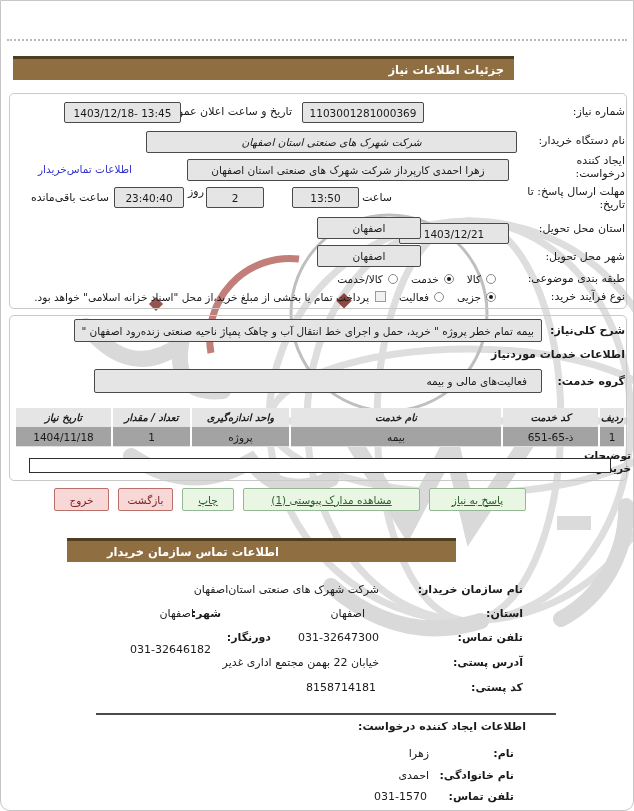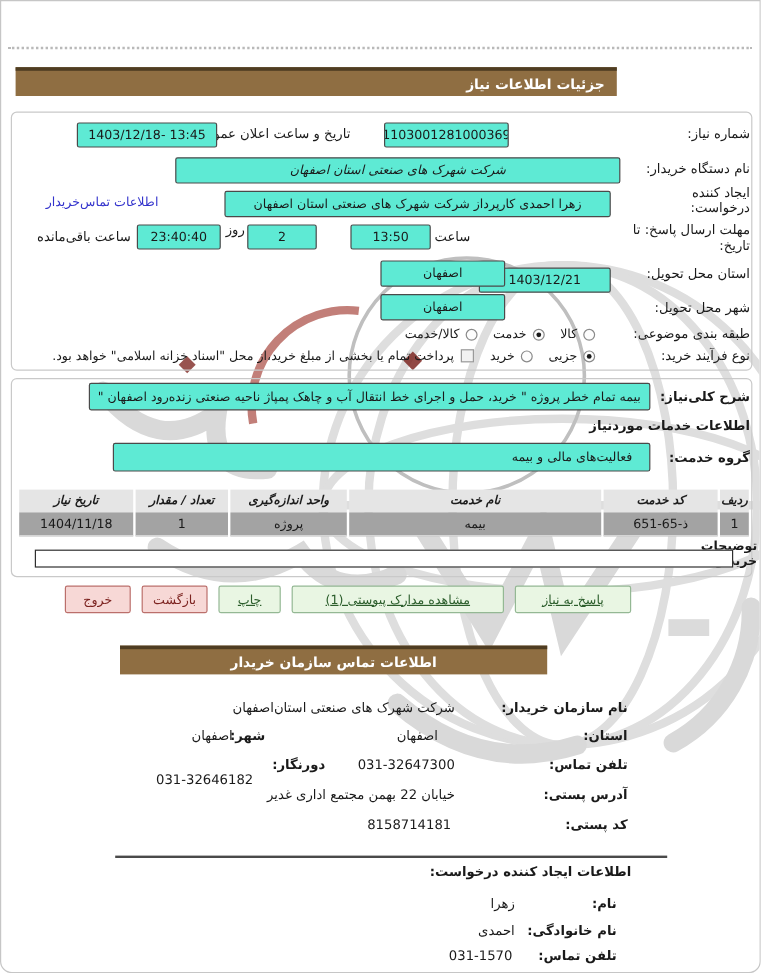--- a/index.html
+++ b/index.html
@@ -6,28 +6,28 @@
   .page{
     position:relative;width:634px;height:811px;background:#ffffff;
     border:1px solid #c6c6c6;border-radius:0 0 10px 10px;overflow:hidden;
     font-family:"DejaVu Sans",sans-serif;direction:rtl;color:#1a1a1a;box-sizing:border-box;
   }
   .wm{position:absolute;top:0;left:0;z-index:0;}
   .dotted{position:absolute;top:38px;left:6px;right:6px;border-top:2px dotted #b9b9b9;z-index:2;}
   .bar{position:absolute;height:24px;background:#8f6e42;border-top:3px solid #4f3d22;
        color:#fff;font-weight:bold;font-size:11.5px;display:flex;align-items:center;z-index:2;box-sizing:border-box;}
   .bar1{top:55px;right:119px;left:12px;justify-content:flex-start;padding-right:10px;}
-  .bar2{top:537px;right:177px;width:356px;justify-content:center;}
+  .bar2{top:537px;right:177px;width:389px;justify-content:flex-end;padding-left:40px;}
   .box{position:absolute;left:8px;width:618px;border:1px solid #c9c9c9;border-radius:5px;background:transparent;z-index:1;box-sizing:border-box;}
   .box1{top:92px;height:216px;}
   .box2{top:314px;height:166px;}
   .lbl{position:absolute;font-size:11px;white-space:nowrap;z-index:2;}
   .lbl.b{font-weight:bold;}
   .two{text-align:right;line-height:13px;}
-  .field{position:absolute;background:#5eead4;border:1px solid #4a4a4a;border-radius:2px;
+  .field{position:absolute;background:#e5e5e5;border:1px solid #4a4a4a;border-radius:2px;
          font-size:10.5px;display:flex;align-items:center;justify-content:center;z-index:2;box-sizing:border-box;overflow:hidden;white-space:nowrap;}
   .field.ra{justify-content:flex-start;padding-right:7px;}
   .num{direction:ltr;unicode-bidi:embed;}
   .link{position:absolute;color:#3333cc;font-size:10.5px;font-weight:normal;white-space:nowrap;z-index:2;cursor:pointer;}
   .radio-row{position:absolute;right:8px;display:flex;direction:rtl;align-items:center;gap:13px;font-size:10.5px;z-index:2;}
   .row-label{width:116px;text-align:right;font-size:11px;}
   .ritem{display:flex;align-items:center;gap:5px;direction:rtl;}
   .radio{width:10px;height:10px;border:1px solid #8a8a8a;border-radius:50%;background:#fdfdfd;display:inline-block;position:relative;box-sizing:border-box;}
   .radio.sel::after{content:"";position:absolute;inset:2px;background:#1a1a1a;border-radius:50%;}
   .checkbox{width:11px;height:11px;border:1px solid #9a9a9a;background:#f2f2f2;display:inline-block;box-sizing:border-box;}
@@ -73,21 +73,21 @@
 
   <div class="dotted"></div>
 
   <div class="bar bar1">
     <span>جزئیات اطلاعات نیاز</span>
   </div>
 
   <div class="box box1"></div>
 
   <span class="lbl" style="top:104px;right:8px;">شماره نیاز:</span>
-  <div class="field num" style="top:101px;right:209px;width:104px;height:21px;">1103001281000369</div>
+  <div class="field num" style="top:101px;right:209px;width:122px;height:21px;">1103001281000369</div>
   <span class="lbl" style="top:104px;right:341px;">تاریخ و ساعت اعلان عمومی:</span>
   <div class="field num" style="top:101px;right:452px;width:117px;height:21px;">1403/12/18- 13:45</div>
 
   <span class="lbl" style="top:133px;right:8px;">نام دستگاه خریدار:</span>
   <div class="field" style="top:130px;right:116px;width:371px;height:22px;font-style:italic;">شرکت شهرک های  صنعتی استان اصفهان</div>
 
   <div class="lbl two" style="top:153px;right:8px;">
     <div>ایجاد کننده</div>
     <div>درخواست:</div>
   </div>
@@ -129,21 +129,21 @@
   </div>
 
   <div class="radio-row" style="top:289px;">
     <span class="row-label">نوع فرآیند خرید:</span>
     <span class="ritem">
       <span class="radio sel"></span>
       <span>جزیی</span>
     </span>
     <span class="ritem">
       <span class="radio"></span>
-      <span>خرید</span>
+      <span>فعالیت</span>
     </span>
     <span class="ritem" style="gap:6px;">
       <span class="checkbox"></span>
       <span style="font-size:10.5px;">پرداخت تمام یا بخشی از مبلغ خرید،از محل "اسناد خزانه اسلامی" خواهد بود.</span>
     </span>
   </div>
 
   <div class="box box2"></div>
 
   <span class="lbl b" style="top:323px;right:8px;">شرح کلی‌نیاز:</span>

